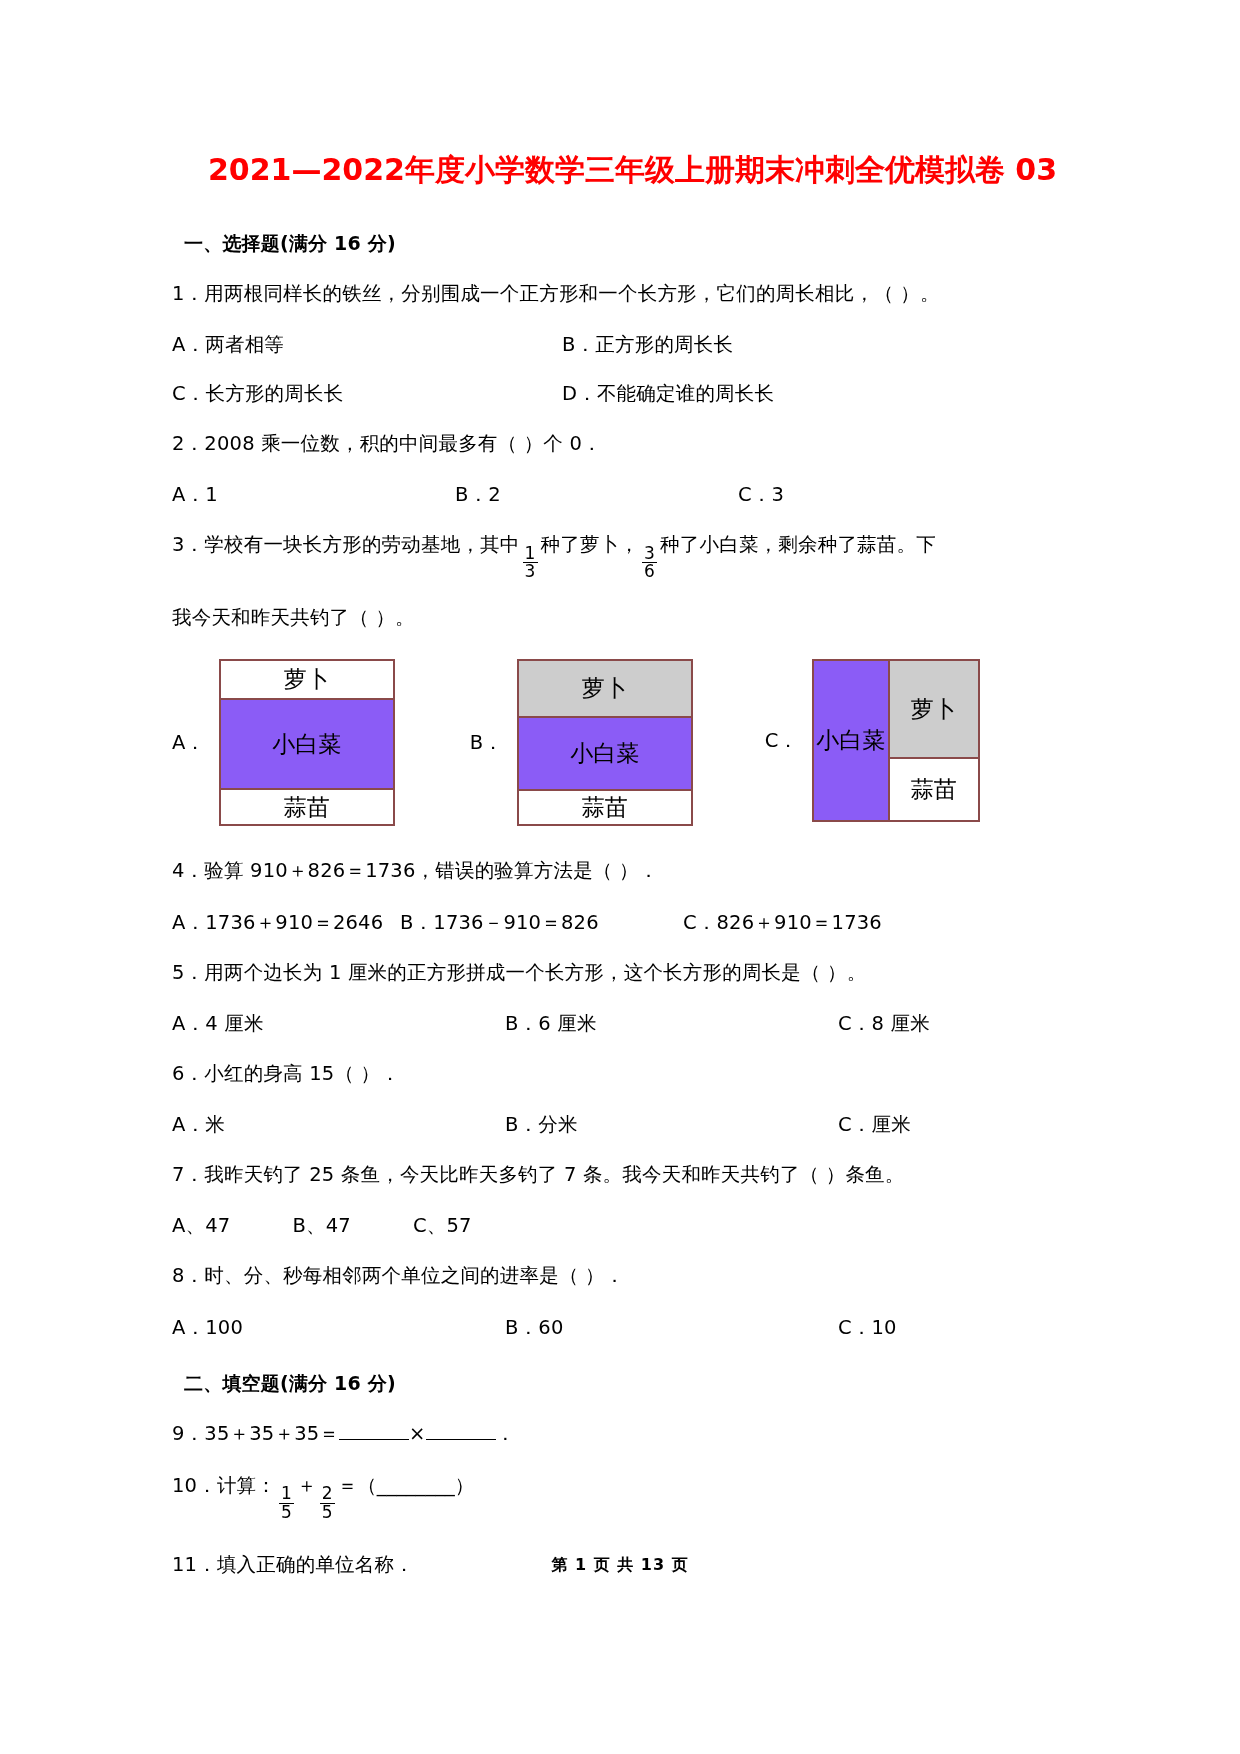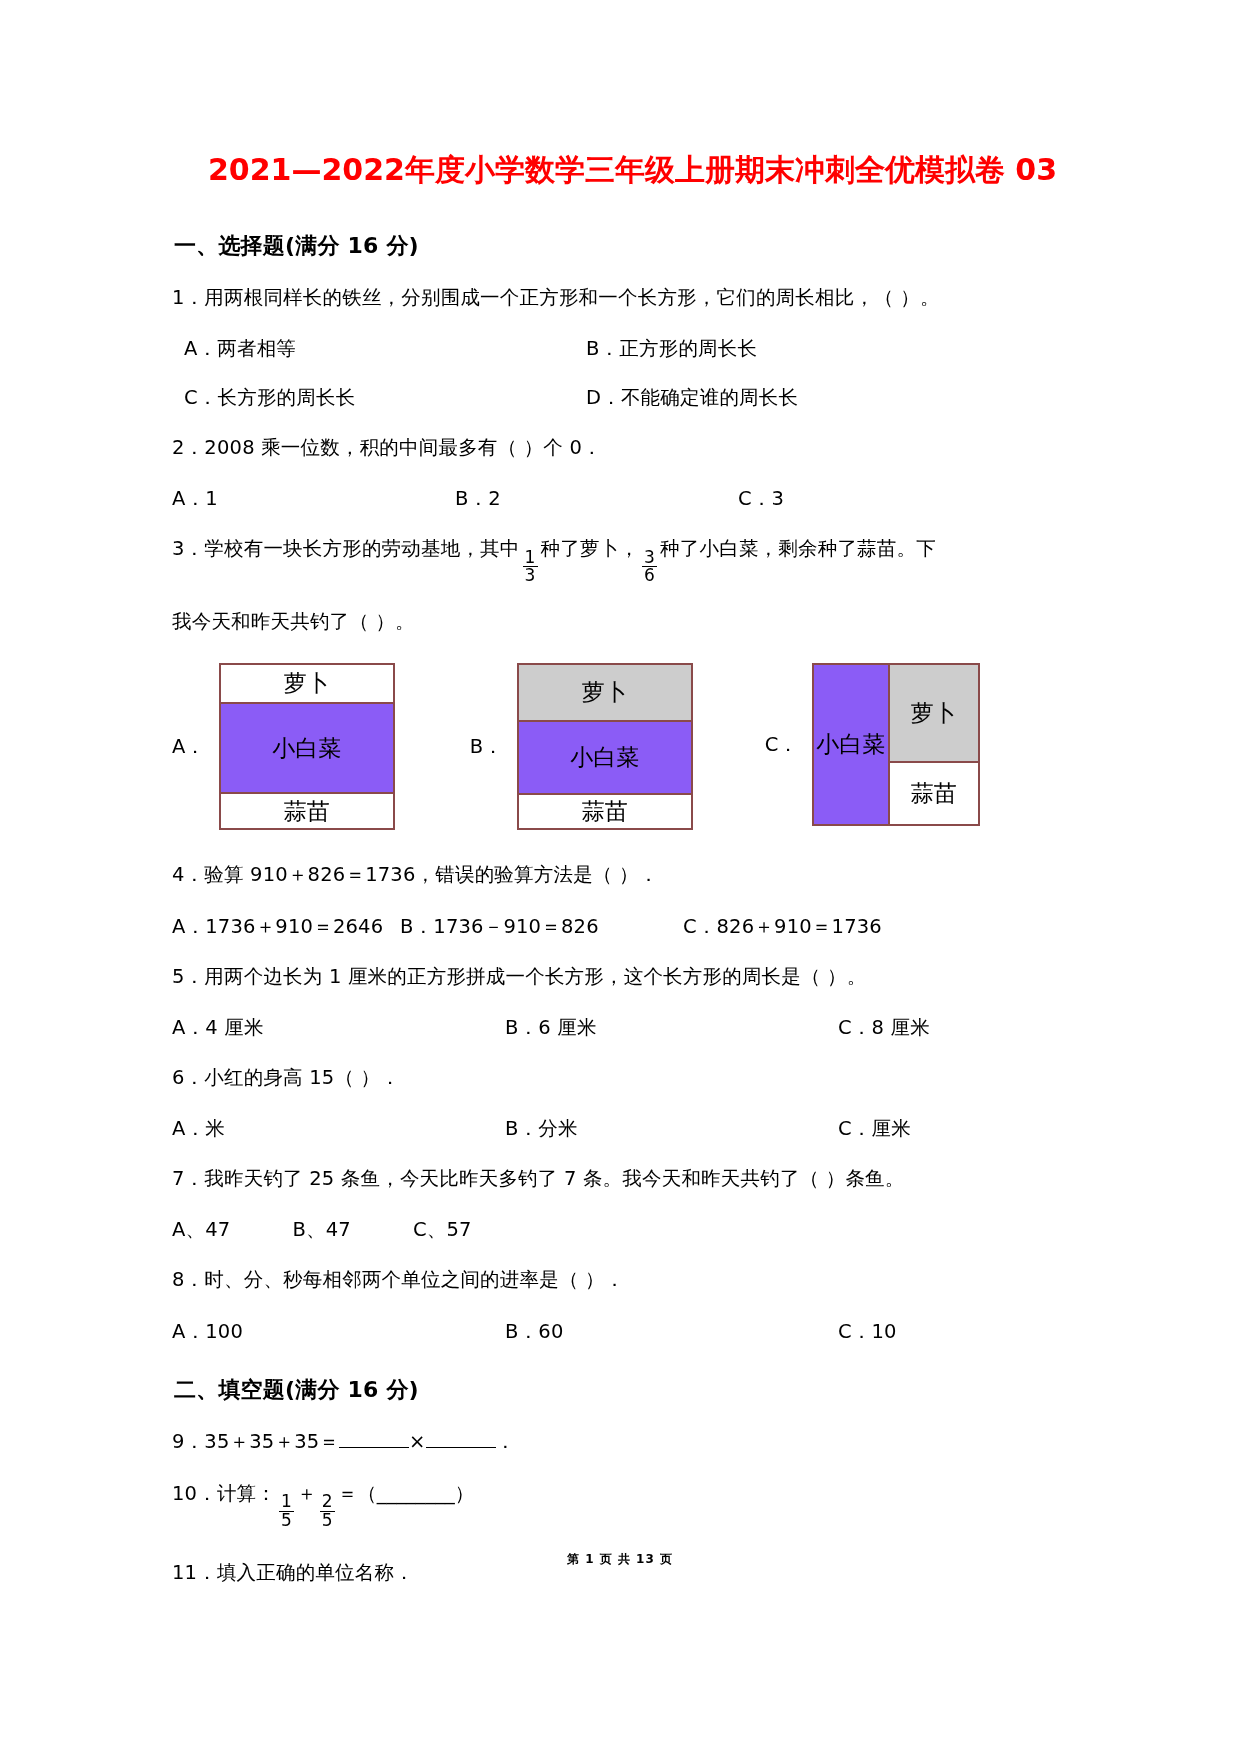--- a/index.html
+++ b/index.html
@@ -27,39 +27,39 @@
     color: #ff0000;
     font-weight: bold;
     font-size: 30px;
     letter-spacing: 0px;
     text-align: center;
     margin: 0 0 40px 18px;
     white-space: nowrap;
   }
   .section-head {
     font-weight: bold;
-    font-size: 22px;
-    margin: 0 0 22px 2px;
+    font-size: 19px;
+    margin: 0 0 22px 12px;
     letter-spacing: 0.2px;
   }
   .q {
     font-size: 19.5px;
     line-height: 1.55;
     margin: 0 0 22px 0;
     letter-spacing: 0.2px;
     white-space: nowrap;
   }
   .opts {
     display: flex;
     font-size: 19.5px;
     margin: 0 0 22px 0;
     letter-spacing: 0.2px;
   }
   .opts .o { flex: 0 0 auto; }
-  .opts.cols2 .o { width: 390px; margin-left: 12px; }
+  .opts.cols2 .o { width: 390px; }
   .opts.cols3 .o { width: 283px; }
   .opts.cols3b .o { width: 333px; }
   .opts.tight .o { width: auto; margin-right: 62px; }
   .opts.calc .o:nth-child(1) { width: 228px; }
   .opts.calc .o:nth-child(2) { width: 283px; }
 
   
   .frac {
     display: inline-flex;
     flex-direction: column;
@@ -122,24 +122,24 @@
   .figC .right { flex: 1; display: flex; flex-direction: column; }
   .figC .right .t { height: 96px; }
   .figC .right .b { flex: 1; }
 
   .sp1 { width: 75px; }
   .sp2 { width: 72px; }
 
   .footer {
     position: absolute;
     left: 0;
-    bottom: 186px;
+    bottom: 178px;
     width: 100%;
     text-align: center;
-    font-size: 12px;
+    font-size: 16px;
     font-weight: bold;
     letter-spacing: 1px;
   }
   .blank-u { border-bottom: 1.4px solid #000; display: inline-block; width: 70px; }
   .blank-p { letter-spacing: 0px; }
 </style>
 </head>
 <body>
 
 <div class="page">

